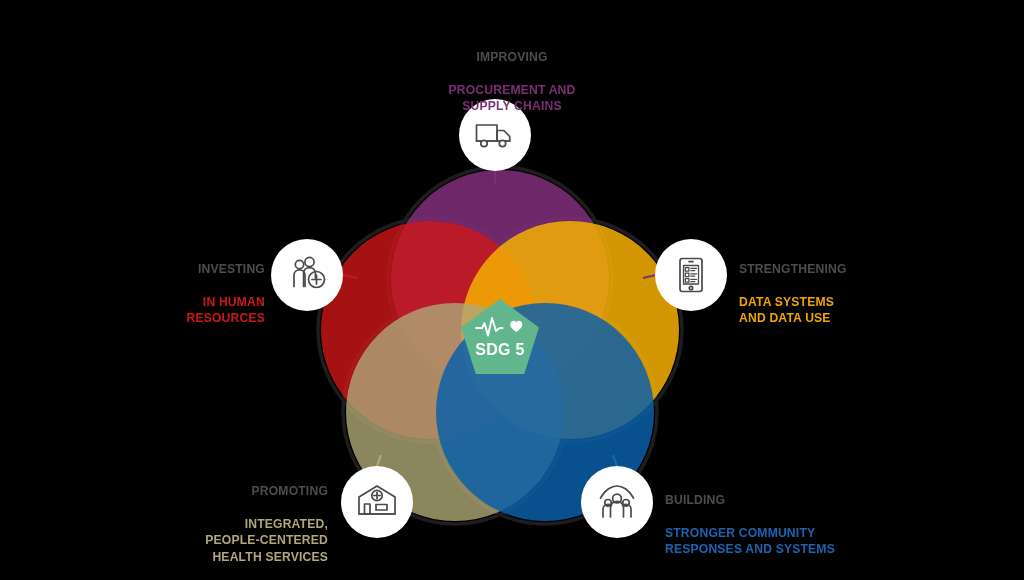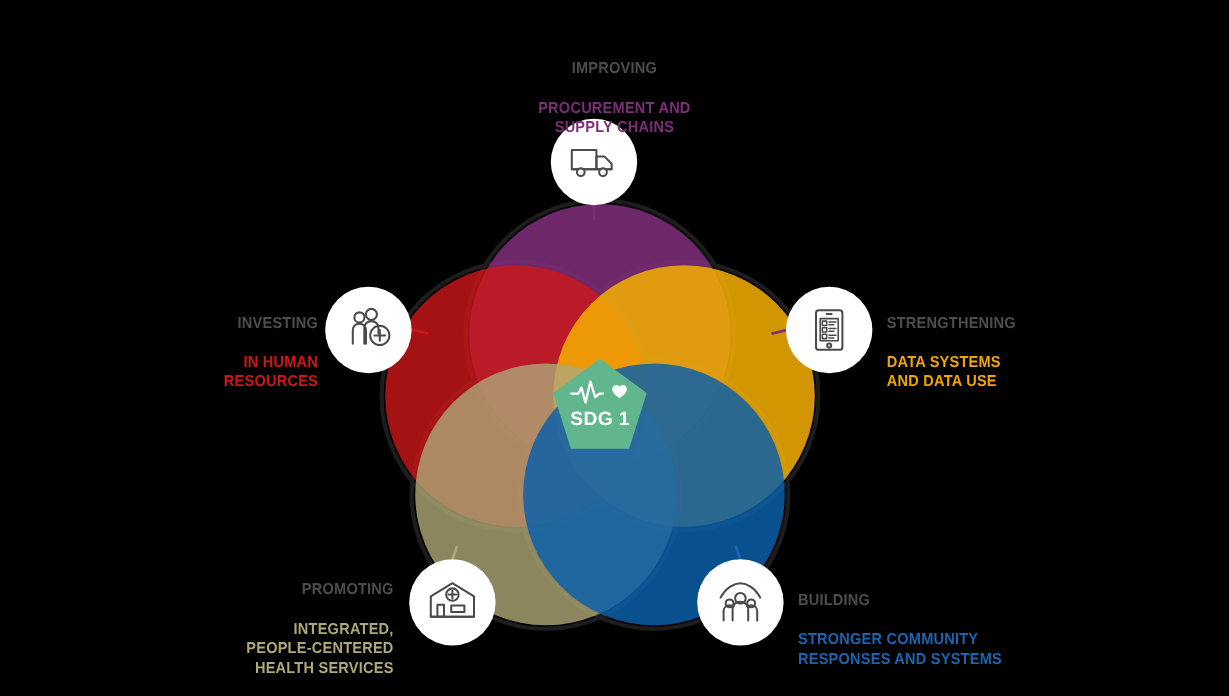--- a/index.html
+++ b/index.html
@@ -173,21 +173,21 @@
   <div id="center-badge">
     <svg class="pent" viewBox="0 0 84 84">
       <path d="M42 2 L81 30.5 L66.2 77 L17.8 77 L3 30.5 Z" fill="#62B68D"></path>
       <g fill="none" stroke="#ffffff" stroke-width="1.9" stroke-linecap="round" stroke-linejoin="round">
         <path d="M18 31 H24 L26.5 26 L30 38.5 L34 21 L38 34 L41.5 31 H44.5"></path>
       </g>
       <path d="M52.2 27.4 c0-2.1 1.6-3.6 3.4-3.6 1.1 0 2.1 0.55 2.7 1.45
                0.6-0.9 1.6-1.45 2.7-1.45 1.8 0 3.4 1.5 3.4 3.6
                0 3.4-4.6 6.1-6.1 7.5 -1.5-1.4-6.1-4.1-6.1-7.5 Z" fill="#ffffff"></path>
     </svg>
-    <div id="center-label">SDG 1</div>
+    <div id="center-label">SDG 5</div>
   </div>
 
   <div class="icon-badge badge-truck">
     <svg width="44" height="44" viewBox="0 0 44 44" fill="none" stroke="#4a4a4a" stroke-width="1.7" stroke-linejoin="round" stroke-linecap="round">
       <rect x="3.5" y="12" width="20.5" height="16"></rect>
       <path d="M24 17.5 h6.8 l5.9 6 v4.5 H24 Z"></path>
       <line x1="3.5" y1="28" x2="36.7" y2="28"></line>
       <circle cx="11" cy="30.5" r="3.2" fill="#ffffff"></circle>
       <circle cx="29.5" cy="30.5" r="3.2" fill="#ffffff"></circle>
     </svg>

